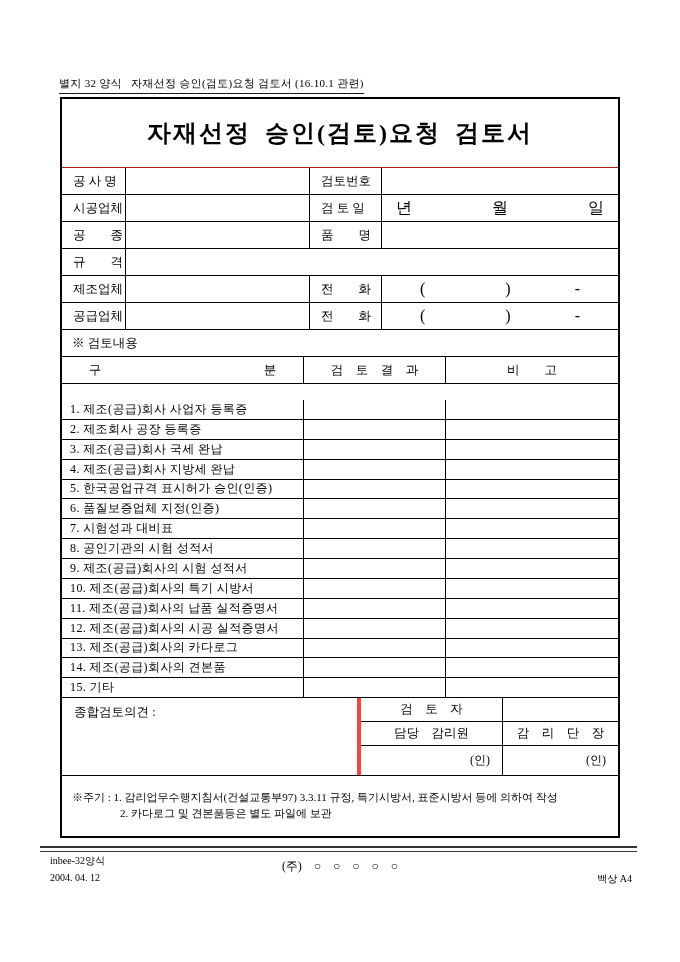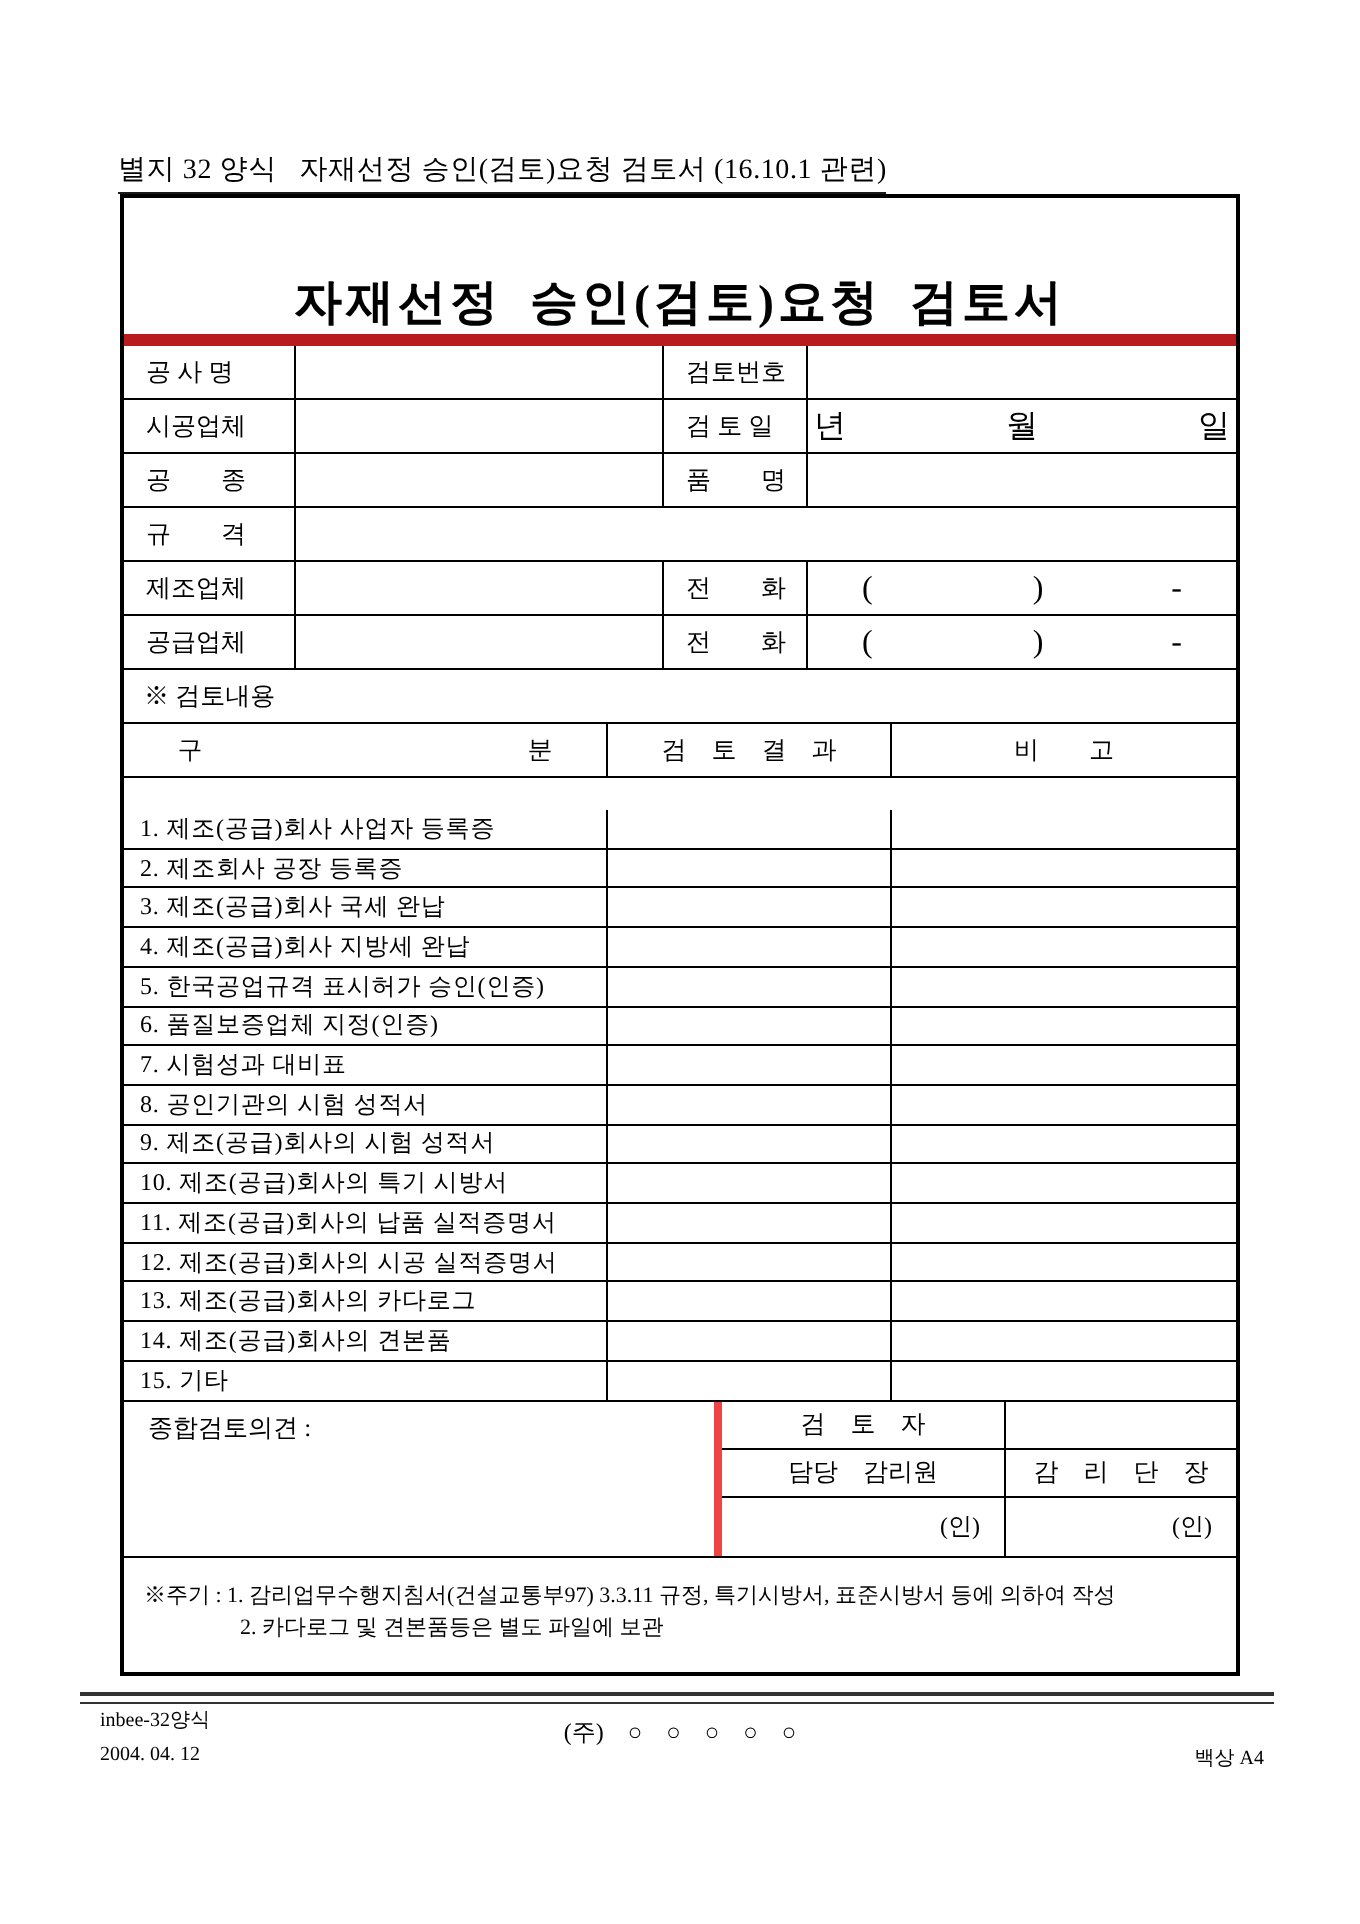--- a/index.html
+++ b/index.html
@@ -4,36 +4,36 @@
 <style>
   html,body{margin:0;padding:0;}
   body{
     width:680px;height:962px;position:relative;background:#ffffff;
     font-family:"Liberation Serif","DejaVu Serif",serif;color:#000;
     -webkit-font-smoothing:antialiased;
   }
   .pre{white-space:pre;}
   
   .header-note{
-    position:absolute;left:59px;top:76px;font-size:14px;letter-spacing:0.3px;
+    position:absolute;left:59px;top:76px;font-size:11px;letter-spacing:0.3px;
     border-bottom:1px solid #1a1a1a;padding-bottom:2px;white-space:pre;
   }
   
   .form-box{
     position:absolute;left:60px;top:97px;width:556px;height:737px;
     border:2px solid #000;display:flex;flex-direction:column;background:#fff;
   }
   .row{display:flex;border-bottom:1px solid #000;box-sizing:border-box;flex:0 0 auto;}
   .cell{box-sizing:border-box;display:flex;align-items:center;overflow:hidden;}
   .rb{border-right:1px solid #000;}
-  .title-row{height:68px;align-items:flex-end;justify-content:center;display:flex;border-bottom:6px solid #b91c1c;}
+  .title-row{height:68px;align-items:center;justify-content:center;display:flex;border-bottom:1px solid #b91c1c;}
   .form-title{font-size:24px;font-weight:bold;letter-spacing:2px;word-spacing:6px;white-space:pre;}
   .info-row{height:27px;}
   .lbl{padding-left:11px;font-size:12.5px;}
-  .w-l1{width:86px;}  .w-v1{width:184px;} .w-l2{width:72px;} .w-v2{flex:1;}
+  .w-l1{width:64px;}  .w-v1{width:184px;} .w-l2{width:72px;} .w-v2{flex:1;}
   .centered{justify-content:center;padding-left:0;}
   .section-row{height:27px;}
   .section-lbl{padding-left:10px;font-size:12.5px;}
   .head-row{height:27px;font-size:12.5px;}
   .w-cat{width:242px;} .w-res{width:142px;justify-content:center;} .w-rem{flex:1;}
   .items{flex:1 1 auto;display:flex;flex-direction:column;margin-top:16px;}
   .item-row{flex:1 1 auto;display:flex;border-bottom:1px solid #000;box-sizing:border-box;}
   .item-lbl{padding-left:8px;font-size:12px;letter-spacing:0.4px;}
   
   .sig-block{display:flex;height:78px;border-bottom:1px solid #000;box-sizing:border-box;}

